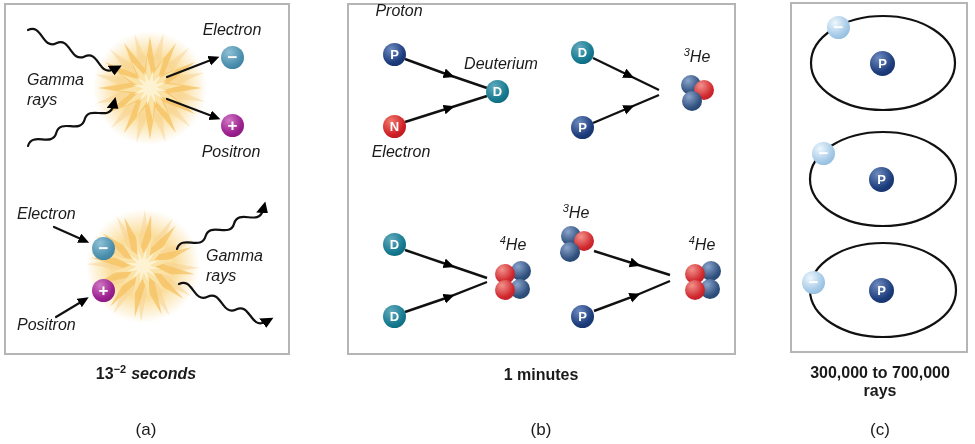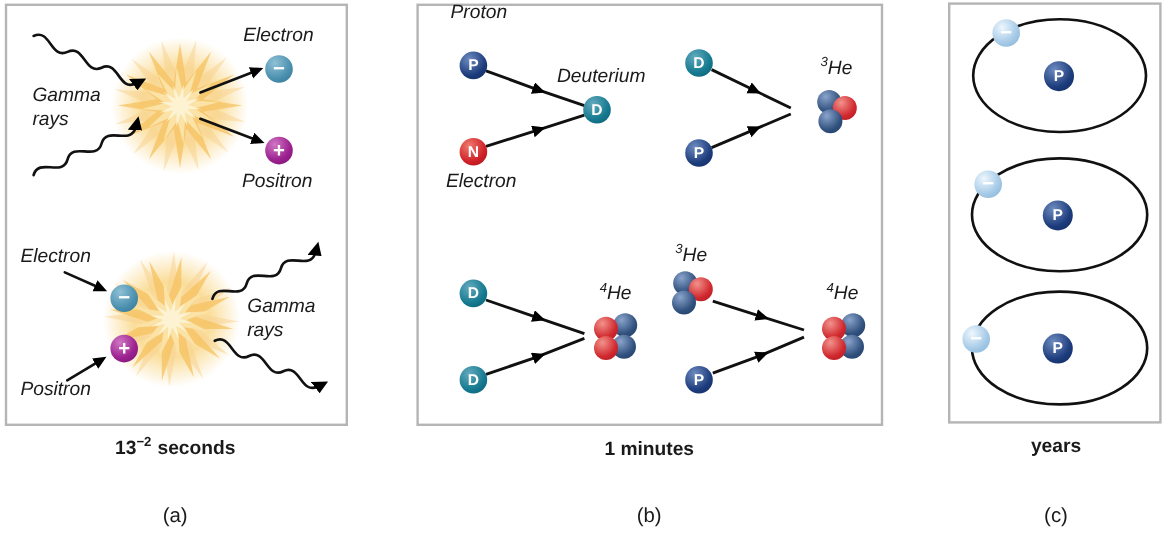--- a/index.html
+++ b/index.html
@@ -24,21 +24,21 @@
   .posi   {background:radial-gradient(circle at 35% 28%, #d077c4, #9c2190 58%, #771270);}
   .helec  {background:radial-gradient(circle at 35% 30%, #eef7fd, #a9cce8 55%, #7fb0d6);}
   .cblue  {background:radial-gradient(circle at 35% 28%, #8aa4cc, #31517e 60%, #1d3a61);}
   .cred   {background:radial-gradient(circle at 35% 28%, #f2928b, #d0282e 60%, #a81a20);}
   .lbl{position:absolute;z-index:4;font-size:16px;white-space:nowrap;font-style:italic;}
   .lbl.wrap{white-space:normal;line-height:20px;}
   .lbl.cx{transform:translateX(-50%);}
   .cap{position:absolute;z-index:4;font-weight:bold;font-size:16px;
        transform:translateX(-50%);white-space:nowrap;text-align:center;}
   .cap sup{font-size:11px;}
-  .cap .unit{margin-left:5px;}
+  .cap .unit{margin-left:5px;font-style:italic;}
   .letter{position:absolute;z-index:4;font-size:17px;transform:translateX(-50%);}
   .lbl sup{font-size:11px;}
 </style>
 </head>
 <body>
 
 <div class="stage">
 
   <div class="panel" id="panel-a"></div>
   <div class="panel" id="panel-b"></div>
@@ -198,20 +198,21 @@
   <div class="ball lg proton" style="left:869px;top:278px">
     <span class="sym">P</span>
     </div>
   <div class="ball helec" style="left:802px;top:271px">
     <span class="sym op">−</span>
     </div>
 
   <div class="cap" style="left:146px;top:363px"><span>13</span><sup>−2</sup><span class="unit">seconds</span></div>
   <div class="cap" style="left:541px;top:366px">1 minutes</div>
   <div class="cap" style="left:880px;top:364px">
-    <div>years</div>
+    <div>300,000 to 700,000</div>
+    <div>rays</div>
   </div>
 
   <div class="letter" style="left:146px;top:420px">(a)</div>
   <div class="letter" style="left:541px;top:420px">(b)</div>
   <div class="letter" style="left:880px;top:420px">(c)</div>
 
 </div>
 
 </body></html>

